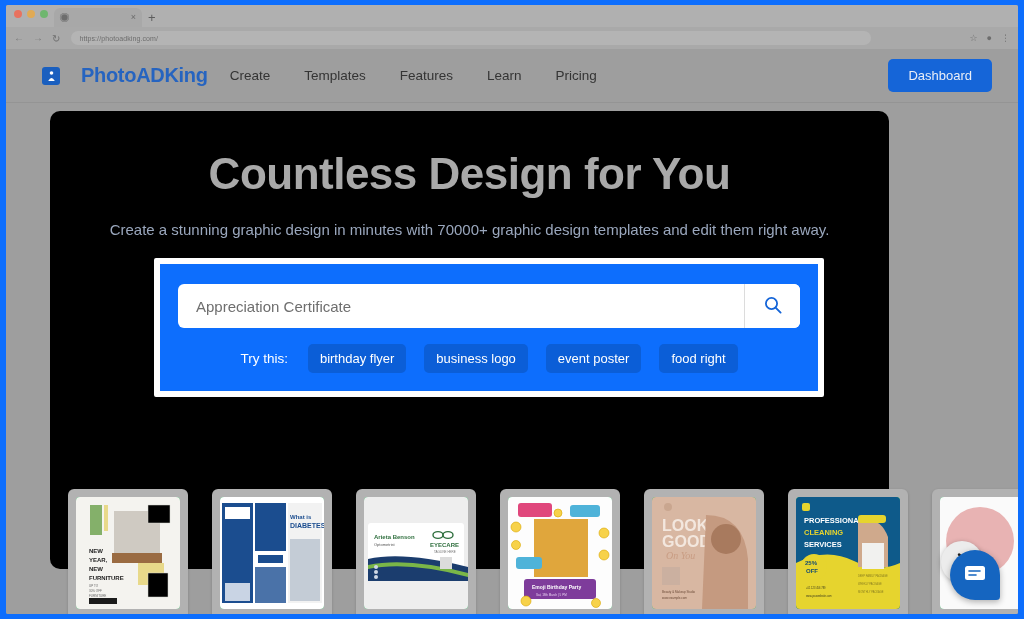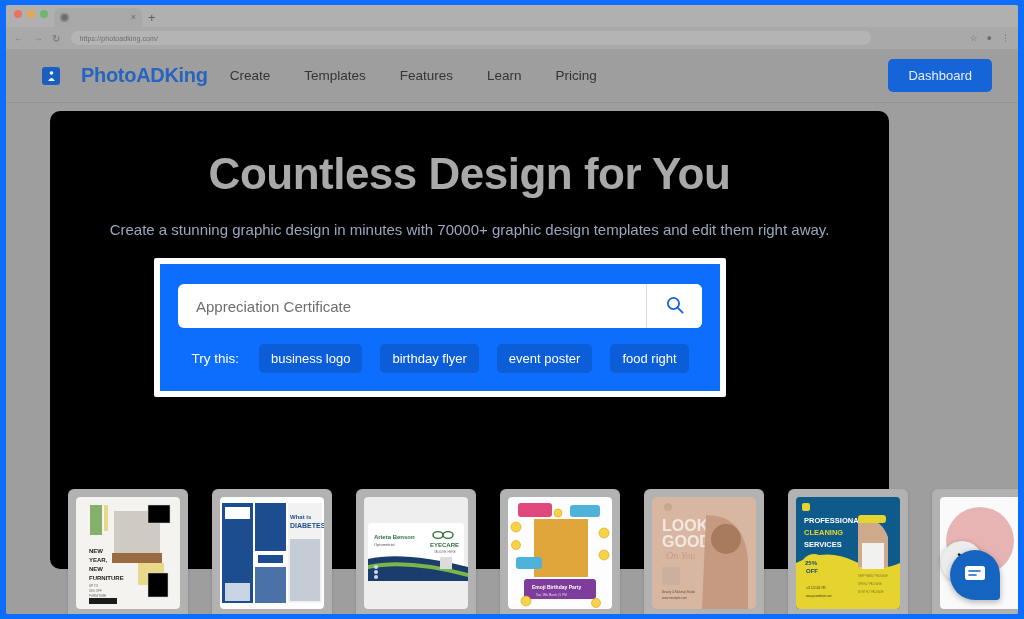--- a/index.html
+++ b/index.html
@@ -136,21 +136,21 @@
     text-align: center;
     font-size: 15px;
     line-height: 1.45;
     color: #9aa7bd;
   }
 
   
   .search-highlight {
     position: absolute;
     left: 148px; top: 209px;
-    width: 572px;
+    width: 670px;
     border: 6px solid #ffffff;
     border-radius: 2px;
   }
   .search-inner {
     background: #0d6efd;
     padding: 20px 18px 18px 18px;
   }
   .search-bar {
     height: 44px;
     background: #ffffff;
@@ -317,22 +317,22 @@
               <span>
                 <svg width="20" height="20" viewBox="0 0 20 20">
                   <circle cx="8.5" cy="8.5" r="5.6" fill="none" stroke="#1565d8" stroke-width="1.8"></circle>
                   <line x1="12.6" y1="12.6" x2="17.6" y2="17.6" stroke="#1565d8" stroke-width="1.9" stroke-linecap="round"></line>
                 </svg>
               </span>
             </button>
           </div>
           <div class="try-row">
             <span class="try-label">Try this:</span>
+            <button class="chip">birthday flyer</button>
             <button class="chip">business logo</button>
-            <button class="chip">birthday flyer</button>
             <button class="chip">event poster</button>
             <button class="chip">food right</button>
           </div>
         </div>
       </div>
 
       <div class="cards">
 
         <div class="card">
           <div class="card-thumb">

